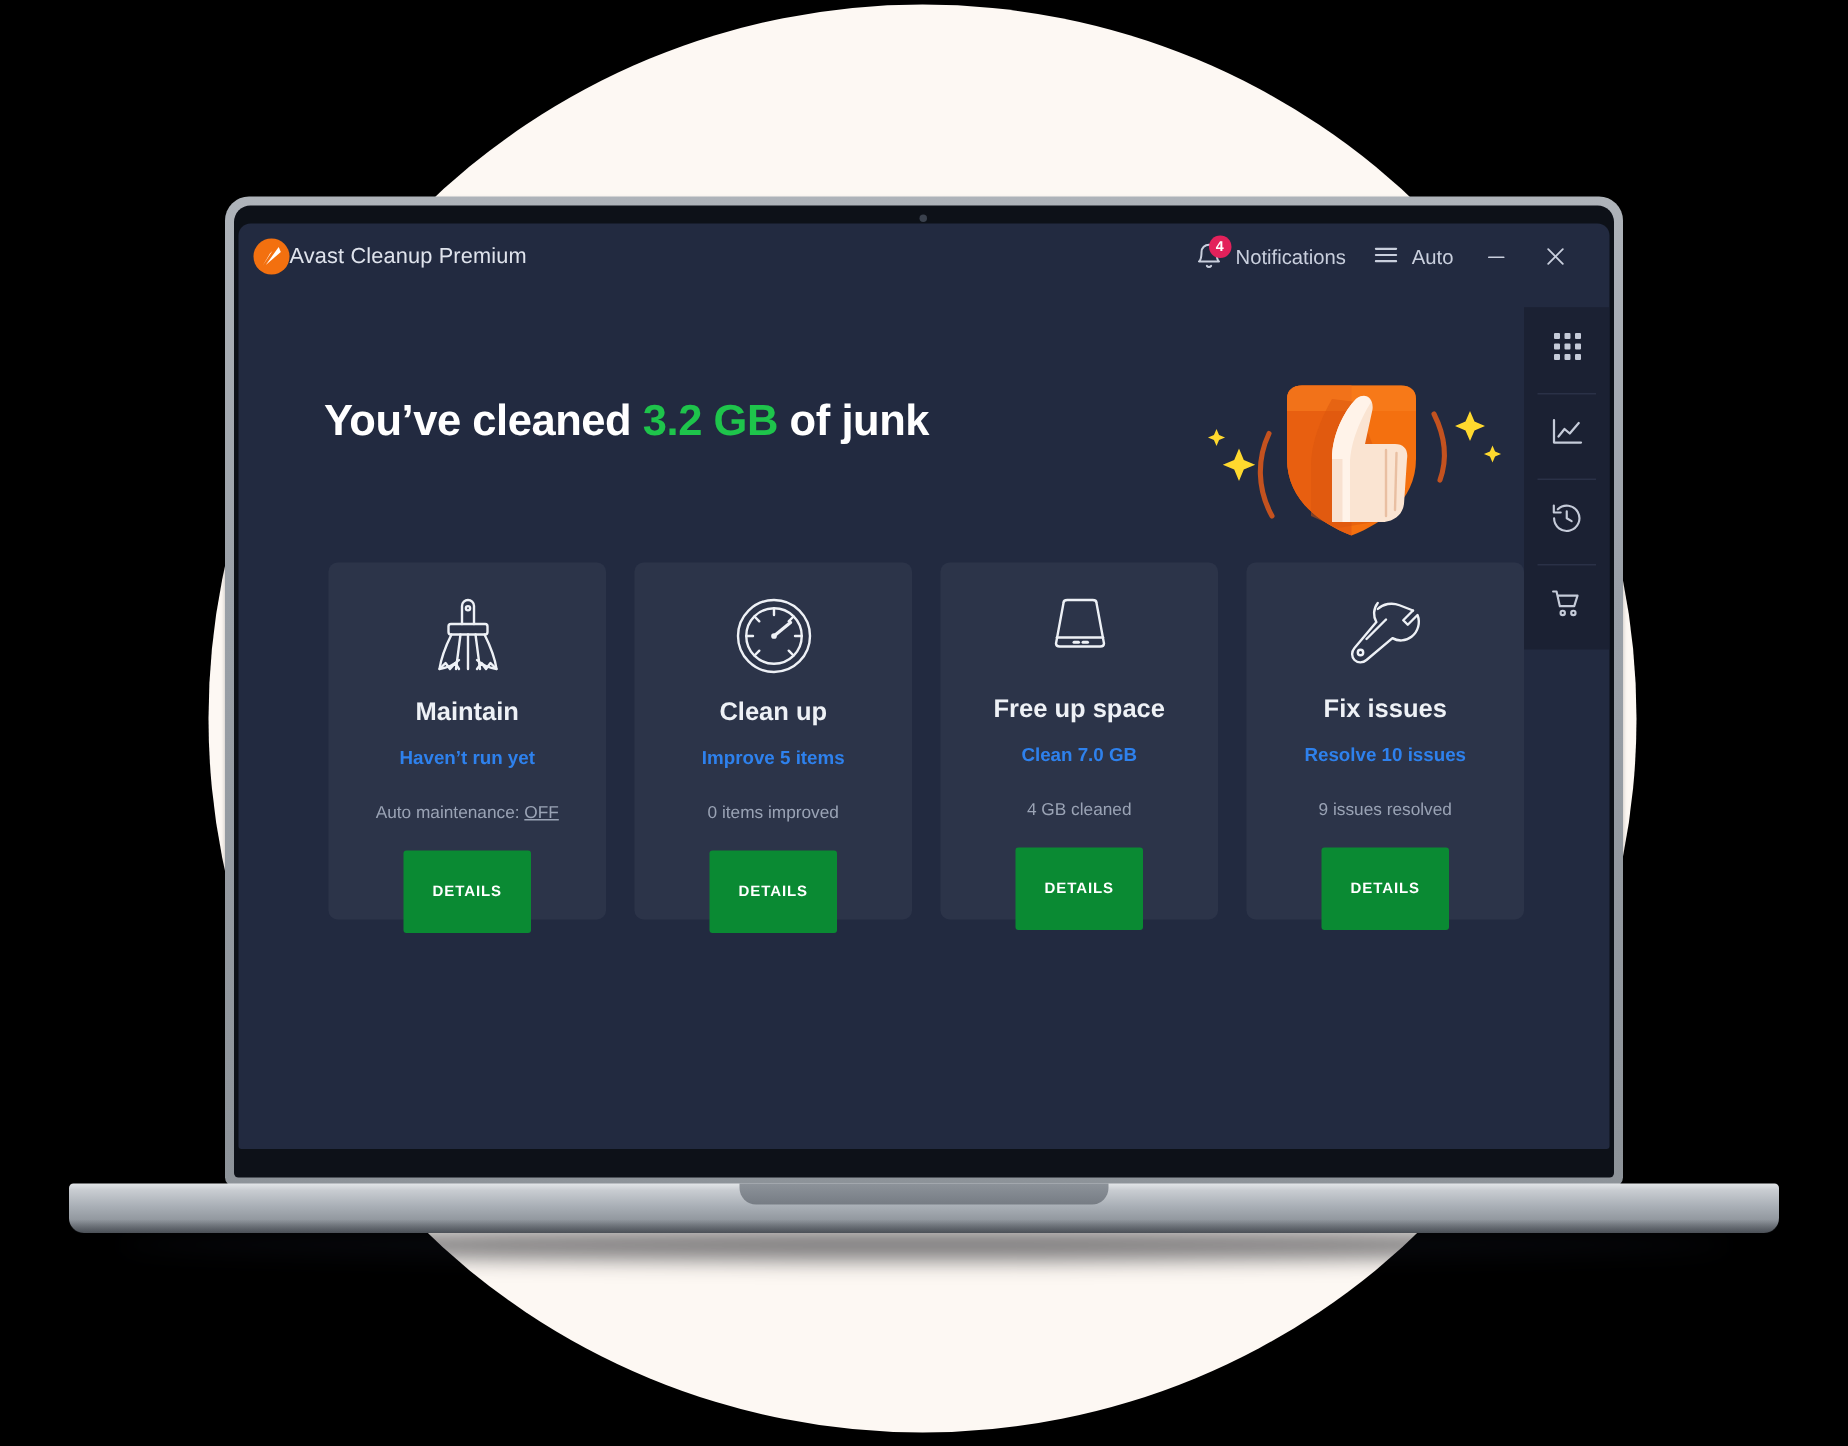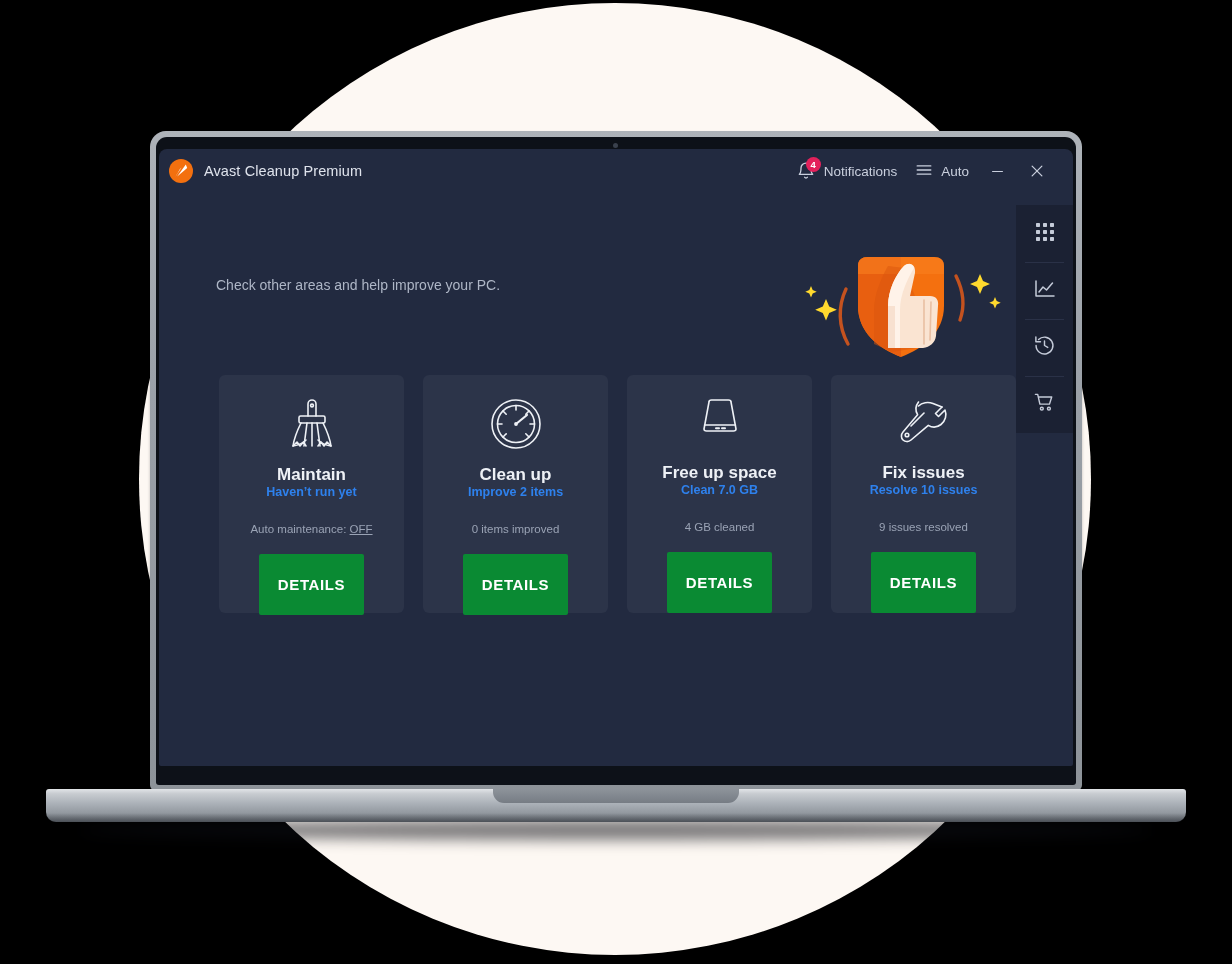--- a/index.html
+++ b/index.html
@@ -70,21 +70,21 @@
     background:rgba(12,15,22,.55);
     filter:blur(7px);
     border-radius:50%;
   }
 
   
   .app-header {
     position:absolute; left:0; top:0; width:914px; height:44px;
     display:flex; align-items:center; padding:0 16px 0 10px;
   }
-  .brand { display:flex; align-items:center; gap:11px; }
+  .brand { display:flex; align-items:center; }
   .avast-logo {
     width:24px; height:24px; border-radius:50%;
     background:#f3700f; position:relative; overflow:hidden; flex:none;
   }
   .avast-logo svg { position:absolute; left:0; top:0; }
   .brand-title { color:#dfe3ec; font-size:14.5px; letter-spacing:.1px; }
 
   .header-right { margin-left:auto; display:flex; align-items:center; gap:0; }
   .hdr-btn {
     display:flex; align-items:center; gap:8px;
@@ -132,27 +132,27 @@
     display:flex; gap:19px;
   }
   .card {
     width:185px; height:238px;
     background:#2c3449; border-radius:6px;
     display:flex; flex-direction:column; align-items:center;
     padding-top:22px;
   }
   .card-icon { height:64px; display:flex; align-items:center; justify-content:center; }
   .card-title { color:#eef1f6; font-size:17px; font-weight:bold; margin-top:14px; }
-  .card-action { color:#2e81ed; font-size:12.5px; font-weight:bold; }
+  .card-action { color:#2e81ed; font-size:12.5px; font-weight:bold; margin-top:13px; }
   .card-sub { color:#9aa3b5; font-size:11.5px; margin-top:24px; }
   .card-sub u { text-decoration:underline; }
   .details-btn {
     margin-top:19px;
     background:#0a8a33; color:#fff;
-    font-size:15px; font-weight:bold; letter-spacing:.6px;
+    font-size:10px; font-weight:bold; letter-spacing:.6px;
     padding:22px 19px; border:none; border-radius:2px; cursor:pointer;
     font-family:"Liberation Sans", sans-serif;
   }
 </style>
 </head>
 <body>
 
 <div id="stage">
 
   <div class="backdrop-circle"></div>
@@ -252,21 +252,21 @@
             <svg width="23" height="23" viewBox="0 0 24 24" fill="none" stroke="#c5cbd9" stroke-width="1.5" stroke-linecap="round" stroke-linejoin="round">
               <path d="M2.5 3.5h2.4l2.3 10.2h10l2.3-7.4H6"></path>
               <circle cx="9.2" cy="18.4" r="1.5"></circle>
               <circle cx="16.6" cy="18.4" r="1.5"></circle>
             </svg>
           </span>
         </div>
       </div>
 
       <div class="hero">
-        <p>Check other areas and help improve your PC.</p>
+        <h1><span>You’ve cleaned </span><span class="hl">3.2 GB</span><span> of junk</span></h1>
       </div>
 
       <div class="hero-art">
         <svg width="210" height="125" viewBox="0 0 210 125">
 
           <g stroke="#c4521f" stroke-width="3.4" stroke-linecap="round" fill="none">
             <path d="M50 45 C 42 62, 42 82, 52 100"></path>
             <path d="M160 32 C 168 48, 169 62, 164 76"></path>
           </g>
 
@@ -329,21 +329,21 @@
               <line x1="40" y1="14" x2="36.8" y2="17.2"></line>
               <line x1="8.5" y1="27" x2="13" y2="27"></line>
               <line x1="45.5" y1="27" x2="41" y2="27"></line>
               <line x1="14" y1="40" x2="17.2" y2="36.8"></line>
               <line x1="40" y1="40" x2="36.8" y2="36.8"></line>
               <path d="M27 27 L38 18" stroke-width="2.2"></path>
               <circle cx="27" cy="27" r="1.9" fill="#eef1f6" stroke="none"></circle>
             </svg>
           </div>
           <div class="card-title">Clean up</div>
-          <div class="card-action">Improve 2 items</div>
+          <div class="card-action">Improve 5 items</div>
           <div class="card-sub"><span>0 items improved</span><u></u></div>
           <button class="details-btn">DETAILS</button>
         </div>
 
         <div class="card">
           <div class="card-icon">
             <svg width="50" height="52" viewBox="0 0 50 52" fill="none" stroke="#eef1f6" stroke-width="1.6" stroke-linecap="round" stroke-linejoin="round">
               <path d="M14 5 C 14 3.5, 15 3, 16.5 3 L33.5 3 C 35 3, 36 3.5, 36 5 L41 32 C 41 33.5, 40 34, 38.5 34 L11.5 34 C 10 34, 9 33.5, 9 32 Z"></path>
               <path d="M9.6 28 L40.4 28"></path>
               <line x1="21" y1="31.2" x2="24" y2="31.2" stroke-width="2"></line>

